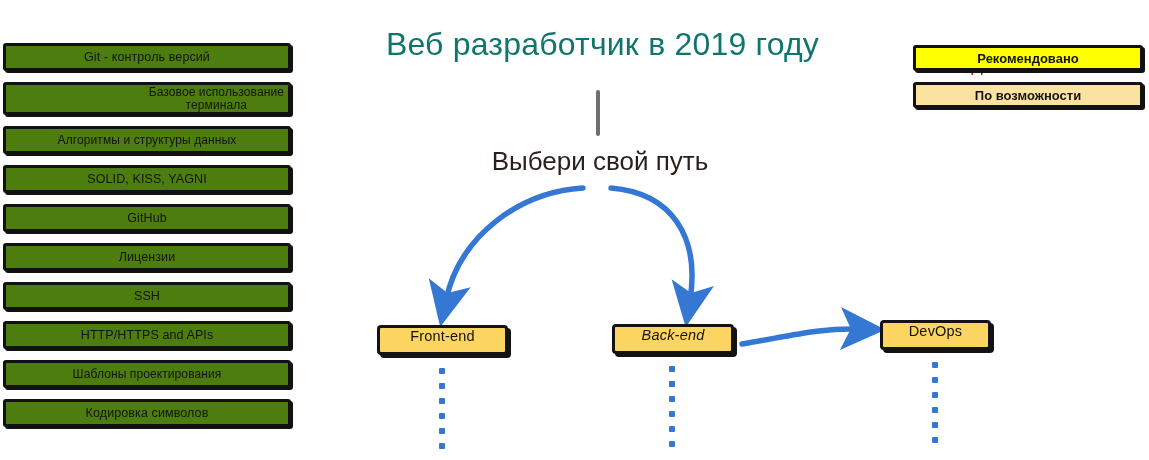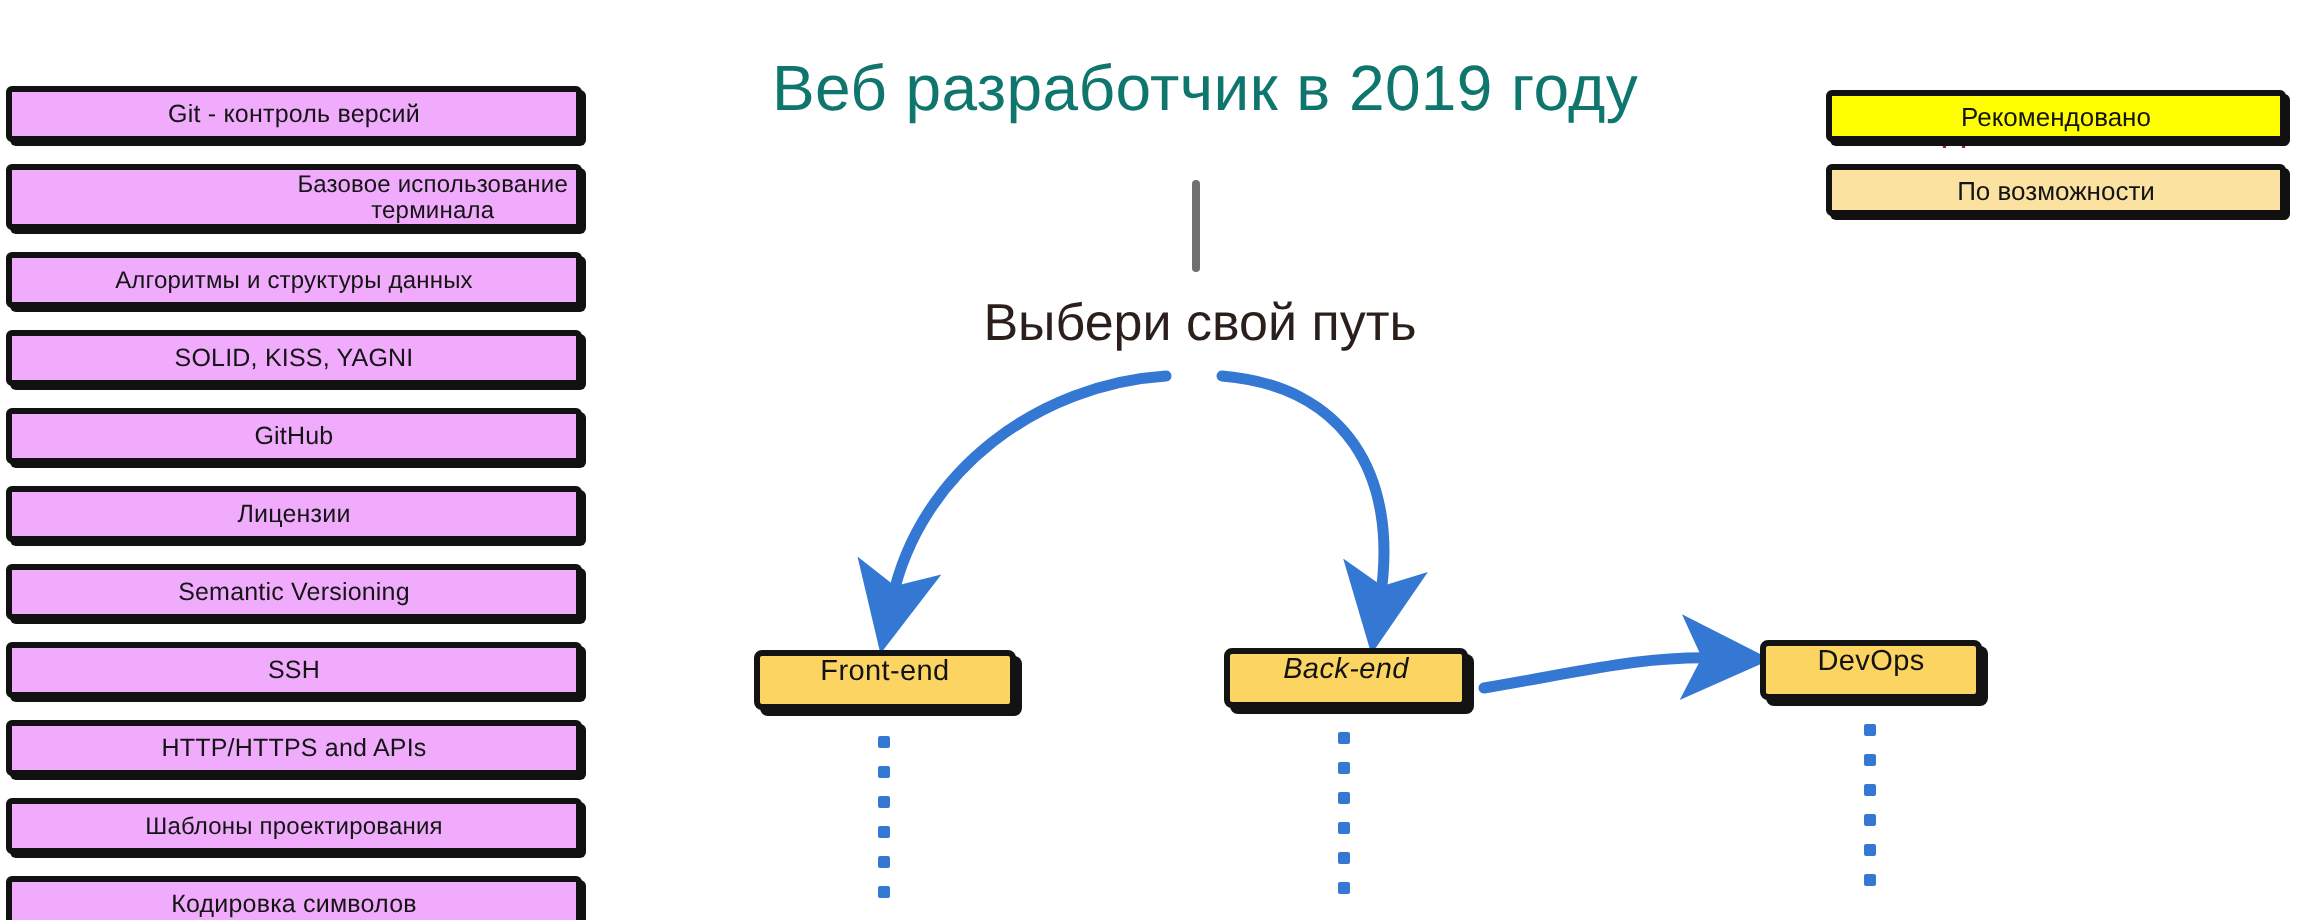--- a/index.html
+++ b/index.html
@@ -14,21 +14,21 @@
   #stage{position:absolute;left:0;top:0;width:1149px;height:460px;}
 
   
   #left-col{
     position:absolute;left:3px;top:43px;width:290px;
   }
   .chk{
     position:relative;
     box-sizing:border-box;
     width:288px;
-    background:#f0abfc;
+    background:#4d7c0f;
     border:3px solid #111111;
     border-radius:3px;
     margin-bottom:11px;
     height:28px;
     display:flex;align-items:center;justify-content:center;
     box-shadow:2px 2px 0 #111111;
   }
   .chk.two-line{height:33px;justify-content:flex-end;}
   .chk-label{
     color:#141414;
@@ -98,21 +98,21 @@
   }
   .legbox{
     position:absolute;left:913px;
     box-sizing:border-box;
     width:230px;height:26px;
     border:3px solid #111111;
     border-radius:3px;
     display:flex;align-items:center;justify-content:center;
     box-shadow:2px 2px 0 #111111;
   }
-  .legbox .leg-label{font-size:13px;color:#141414;white-space:nowrap;}
+  .legbox .leg-label{font-size:13px;color:#141414;white-space:nowrap;font-weight:bold;}
   #leg-rec{top:45px;background:#FFFF00;}
   #leg-opt{top:82px;background:#FBE2A0;}
 </style>
 </head>
 <body>
 
 <div id="stage">
 
   <div id="left-col">
 
@@ -134,23 +134,20 @@
     </div>
 
     <div class="chk">
       <span class="chk-label">GitHub</span>
     </div>
 
     <div class="chk">
       <span class="chk-label">Лицензии</span>
     </div>
 
-    <div class="chk">
-      <span class="chk-label">Semantic Versioning</span>
-    </div>
 
     <div class="chk">
       <span class="chk-label">SSH</span>
     </div>
 
     <div class="chk">
       <span class="chk-label">HTTP/HTTPS and APIs</span>
     </div>
 
     <div class="chk small">

